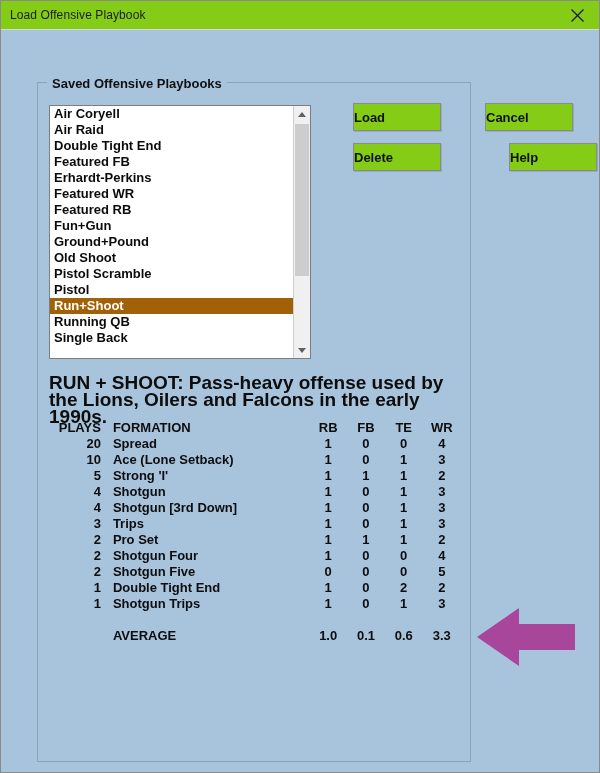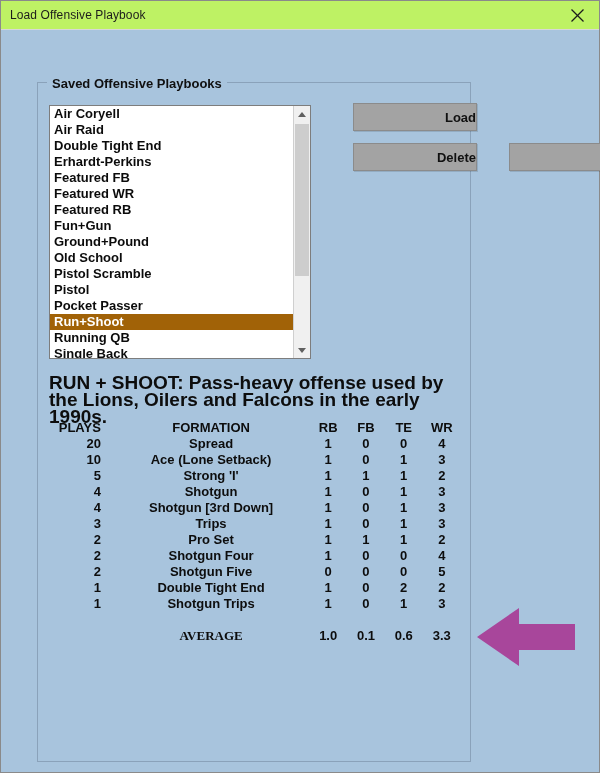--- a/index.html
+++ b/index.html
@@ -19,21 +19,21 @@
     height: 773px;
     box-sizing: border-box;
     border: 1px solid #8a8a8a;
     background: #a8c4dd;
     display: flex;
     flex-direction: column;
   }
   
   .titlebar {
     height: 28px;
-    background: #bef264;
+    background: #84cc16;
     border-bottom: 1px solid #d8d8d8;
     display: flex;
     align-items: center;
     flex: 0 0 auto;
   }
   .title-text {
     font-size: 12px;
     color: #1c1c1c;
     padding-left: 9px;
     letter-spacing: 0.1px;
@@ -158,31 +158,31 @@
     top: 18px;
     width: 14px;
     height: 152px;
     background: #cdcdcd;
     cursor: pointer;
   }
 
   
   .btn {
     position: absolute;
-    width: 124px;
+    width: 88px;
     height: 28px;
-    background: #a3a3a3;
+    background: #84cc16;
     border: 1px solid #8b8b8b;
     box-sizing: border-box;
     font-size: 13px;
     font-weight: bold;
     color: #101010;
     display: flex;
     align-items: center;
-    justify-content: flex-end;
+    justify-content: flex-start;
     cursor: pointer;
     z-index: 3;
     box-shadow: 1px 1px 0 rgba(0,0,0,0.12);
   }
   .btn-load   { left: 352px; top: 73px; }
   .btn-delete { left: 352px; top: 113px; }
   .btn-cancel { left: 484px; top: 73px; }
   .btn-help   { left: 484px; top: 113px; margin-left: 24px; }
 
   
@@ -217,24 +217,24 @@
     padding: 0;
     height: 16px;
     line-height: 16px;
     font-weight: bold;
     font-size: 13px;
     text-align: center;
     white-space: nowrap;
   }
   th { text-align: center; }
   .col-plays  { width: 54px; text-align: right; }
-  .col-form   { width: 212px; text-align: center; padding-left: 12px !important; }
+  .col-form   { width: 212px; text-align: left; padding-left: 12px !important; }
   .col-num    { width: 42px; text-align: center; }
   .spacer-row td { height: 16px; }
-  .avg-row .col-form { padding-left: 12px !important; font-family: Liberation Serif, serif; }
+  .avg-row .col-form { padding-left: 12px !important; }
 
   
   .arrow-annot {
     position: absolute;
     left: 470px;
     top: 570px;
     width: 110px;
     height: 75px;
     z-index: 6;
   }
@@ -258,30 +258,29 @@
   <div class="dialog-body">
 
     <div class="group"></div>
     <div class="group-title">Saved Offensive Playbooks</div>
 
     <div class="listbox">
       <div class="list-inner" id="list-inner">
           <div class="list-item">Air Coryell</div>
           <div class="list-item">Air Raid</div>
           <div class="list-item">Double Tight End</div>
+          <div class="list-item">Featured FB</div>
           <div class="list-item">Erhardt-Perkins</div>
-          <div class="list-item">Featured FB</div>
           <div class="list-item">Featured WR</div>
           <div class="list-item">Featured RB</div>
           <div class="list-item">Fun+Gun</div>
           <div class="list-item">Ground+Pound</div>
-          <div class="list-item">Old School</div>
+          <div class="list-item">Old Shoot</div>
           <div class="list-item">Pistol Scramble</div>
           <div class="list-item">Pistol</div>
-          <div class="list-item">Pocket Passer</div>
           <div class="list-item selected">Run+Shoot</div>
           <div class="list-item">Running QB</div>
           <div class="list-item">Single Back</div>
         </div>
       <div class="scrollbar">
         <div class="sb-btn sb-up">
           <span class="sb-arrow up"></span>
         </div>
         <div class="sb-thumb"></div>
         <div class="sb-btn sb-down">
@@ -289,20 +288,23 @@
         </div>
       </div>
     </div>
 
     <div class="btn btn-load">
         <span>Load</span>
       </div>
     <div class="btn btn-delete">
         <span>Delete</span>
       </div>
+    <div class="btn btn-cancel">
+        <span>Cancel</span>
+      </div>
     <div class="btn btn-help">
         <span>Help</span>
       </div>
 
     <div class="description">RUN + SHOOT: Pass-heavy offense used by the Lions, Oilers and Falcons in the early 1990s.</div>
 
     <div class="table">
       <table>
         <thead>
           <tr>

